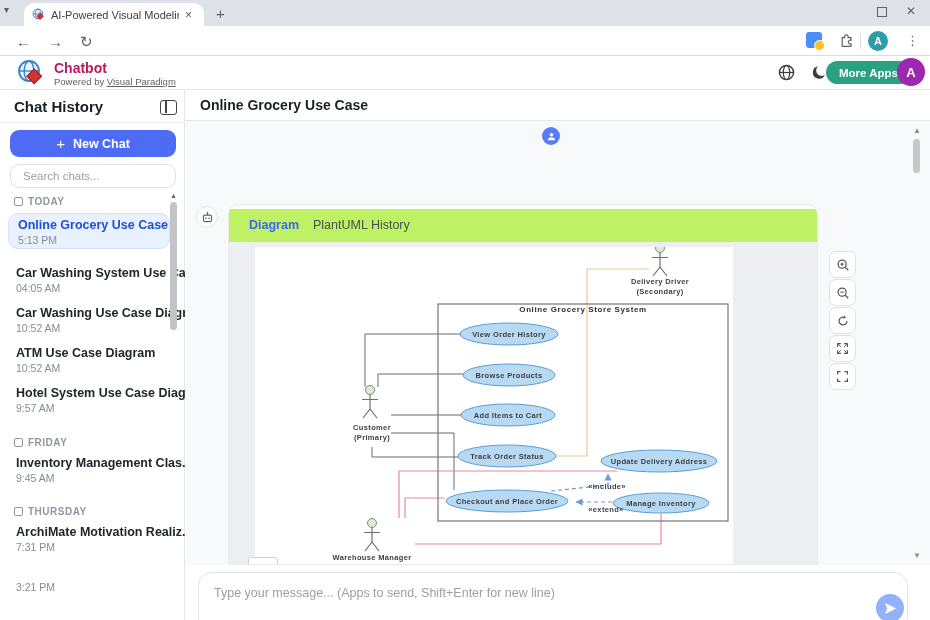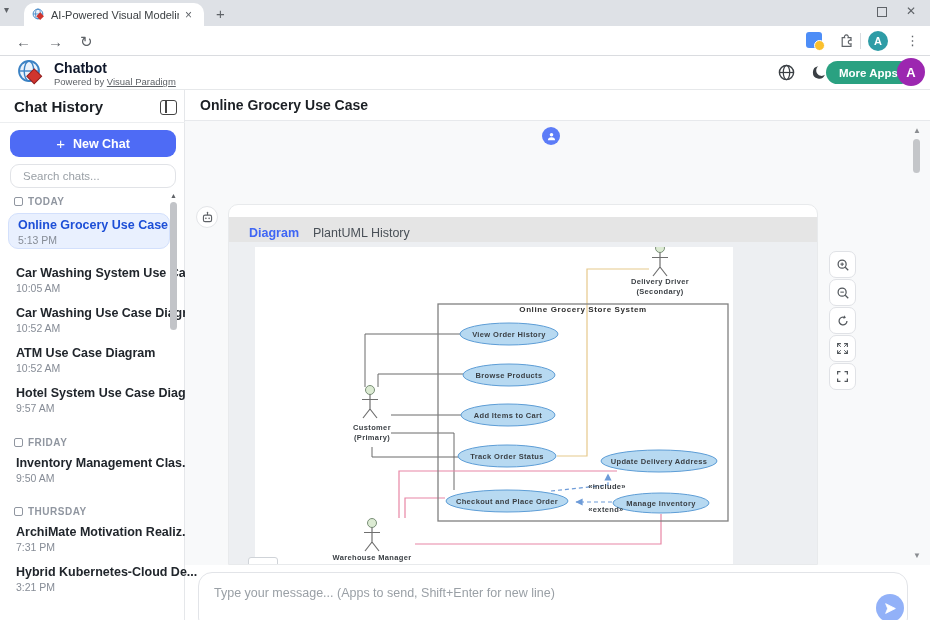--- a/index.html
+++ b/index.html
@@ -21,21 +21,21 @@
   #omnibox { left:100px; top:30px; width:693px; height:22px; background:#f1f3f4; border-radius:11px; display:flex; align-items:center; padding:0 10px; gap:8px; }
   #url-text { font-size:12px; color:#202124; flex:1; white-space:nowrap; overflow:hidden; }
   #ext-icon { left:806px; top:32px; width:16px; height:16px; background:#4d8df7; border-radius:3px; }
   #ext-icon:after { content:""; position:absolute; right:-3px; bottom:-3px; width:9px; height:9px; background:#fbc02d; border-radius:50%; border:1.5px solid #fff; }
   #tb-avatar { left:868px; top:31px; width:20px; height:20px; border-radius:50%; background:#2e9ca6; color:#fff; font-size:11px; font-weight:700; display:flex; align-items:center; justify-content:center; }
   #menu-dots { left:906px; top:33px; font-size:13px; color:#5f6368; }
   .vsep { left:860px; top:33px; width:1px; height:16px; background:#dadce0; }
 
   
   #appheader { left:0; top:56px; width:930px; height:34px; background:#fff; border-bottom:1px solid #e6e8ea; }
-  #app-title { left:54px; top:60px; font-size:14px; font-weight:700; color:#0f172a; }
+  #app-title { left:54px; top:60px; font-size:14px; font-weight:700; color:#be185d; }
   #powered { left:54px; top:76px; font-size:9.5px; color:#5f6368; }
   #more-apps { left:826px; top:61px; height:23px; padding:0 13px; border-radius:13px; color:#fff; font-size:11.5px; font-weight:700; display:flex; align-items:center; }
   #hd-avatar { left:897px; top:58px; width:28px; height:28px; border-radius:50%; color:#fff; font-size:13px; font-weight:700; display:flex; align-items:center; justify-content:center; }
   .hd-ic { top:64px; }
 
   
   #sidebar { left:0; top:90px; width:185px; height:530px; background:#fff; border-right:1px solid #e5e7ea; overflow:hidden; }
   #sb-title { left:14px; top:98px; font-size:15px; font-weight:700; color:#1b1f24; }
   #panel-toggle { left:160px; top:100px; width:17px; height:15px; border:1.6px solid #444; border-radius:3px; }
   #panel-toggle:after { content:""; position:absolute; left:4px; top:0; width:1.6px; height:12px; background:#444; }
@@ -54,21 +54,21 @@
   #sb-thumb { left:170px; top:202px; width:7px; height:128px; background:#c2c4c8; border-radius:4px; }
 
   
   #main-titlebar { left:185px; top:90px; width:745px; height:31px; background:#fff; border-bottom:1px solid #e7e9ec; }
   #page-title { left:200px; top:97px; font-size:14px; font-weight:700; color:#1b1f24; }
   #chat-area { left:185px; top:121px; width:745px; height:444px; background:#f8f9fa; overflow:hidden; }
   #user-avatar { left:542px; top:127px; width:18px; height:18px; border-radius:50%; background:#5c7cf7; display:flex; align-items:center; justify-content:center; }
   #user-bubble { left:570px; top:126px; width:328px; height:32px; background:#4a6cf6; border-radius:16px; color:#fff; font-size:12.5px; display:flex; align-items:center; justify-content:center; white-space:nowrap; }
   #bot-avatar { left:196px; top:206px; width:22px; height:22px; border-radius:50%; background:#fff; border:1px solid #e3e5e8; display:flex; align-items:center; justify-content:center; }
   #card { left:228px; top:204px; width:590px; height:361px; background:#fff; border:1px solid #e8eaec; border-radius:10px 10px 0 0; overflow:hidden; }
-  #tabbar { position:absolute; left:0; top:12px; width:100%; height:37px; background:#e5e5e5; }
+  #tabbar { position:absolute; left:0; top:4px; width:100%; height:37px; background:#bef264; }
   .dtab { position:absolute; top:9px; font-size:12.5px; }
   #tab-diagram { left:20px; color:#3f66f4; font-weight:600; }
   #tab-src { left:84px; color:#495057; font-weight:500; }
   #tab-underline { position:absolute; left:12px; top:33px; width:58px; height:3px; background:#3f66f4; border-radius:2px; }
   #viewport { position:absolute; left:0; top:37px; width:100%; height:324px; background:#edeff2; }
   #canvas { position:absolute; left:26px; top:5px; width:478px; height:319px; background:#fff; }
   #canvas svg { position:absolute; left:0; top:0; }
   #mini-box { position:absolute; left:19px; top:315px; width:30px; height:12px; background:#fff; border:1px solid #cfd3d8; border-radius:3px; }
   .zbtn { left:829px; width:27px; height:27px; background:#fff; border:1px solid #e0e2e6; border-radius:7px; display:flex; align-items:center; justify-content:center; color:#52575c; }
   #chat-scroll-up { left:913px; top:126px; font-size:8px; color:#8a8d91; }
@@ -147,42 +147,41 @@
 
   <div class="abs sec-head" style="top:196px">
       <span class="cal"></span>
       <span>TODAY</span>
     </div>
   <div class="abs" id="sel-card"></div>
   <div class="abs" id="sel-title">Online Grocery Use Case</div>
   <div class="abs" id="sel-time">5:13 PM</div>
 
   <div class="abs sb-item-title" style="top:266px">Car Washing System Use Case</div>
-  <div class="abs sb-item-time" style="top:282px">10:05 AM</div>
+  <div class="abs sb-item-time" style="top:282px">04:05 AM</div>
   <div class="abs sb-item-title" style="top:306px">Car Washing Use Case Diagr...</div>
   <div class="abs sb-item-time" style="top:322px">10:52 AM</div>
   <div class="abs sb-item-title" style="top:346px">ATM Use Case Diagram</div>
   <div class="abs sb-item-time" style="top:362px">10:52 AM</div>
   <div class="abs sb-item-title" style="top:386px">Hotel System Use Case Diagr...</div>
   <div class="abs sb-item-time" style="top:402px">9:57 AM</div>
 
   <div class="abs sec-head" style="top:437px">
       <span class="cal"></span>
       <span>FRIDAY</span>
     </div>
   <div class="abs sb-item-title" style="top:456px">Inventory Management Clas...</div>
-  <div class="abs sb-item-time" style="top:472px">9:50 AM</div>
+  <div class="abs sb-item-time" style="top:472px">9:45 AM</div>
 
   <div class="abs sec-head" style="top:506px">
       <span class="cal"></span>
       <span>THURSDAY</span>
     </div>
   <div class="abs sb-item-title" style="top:525px">ArchiMate Motivation Realiz...</div>
   <div class="abs sb-item-time" style="top:541px">7:31 PM</div>
-  <div class="abs sb-item-title" style="top:565px">Hybrid Kubernetes-Cloud De...</div>
   <div class="abs sb-item-time" style="top:581px">3:21 PM</div>
 
   <div class="abs" id="sb-scroll-up">▲</div>
   <div class="abs" id="sb-thumb"></div>
 
   <div class="abs" id="main-titlebar"></div>
   <div class="abs" id="page-title">Online Grocery Use Case</div>
   <div class="abs" id="chat-area"></div>
 
   <div class="abs" id="user-avatar">

